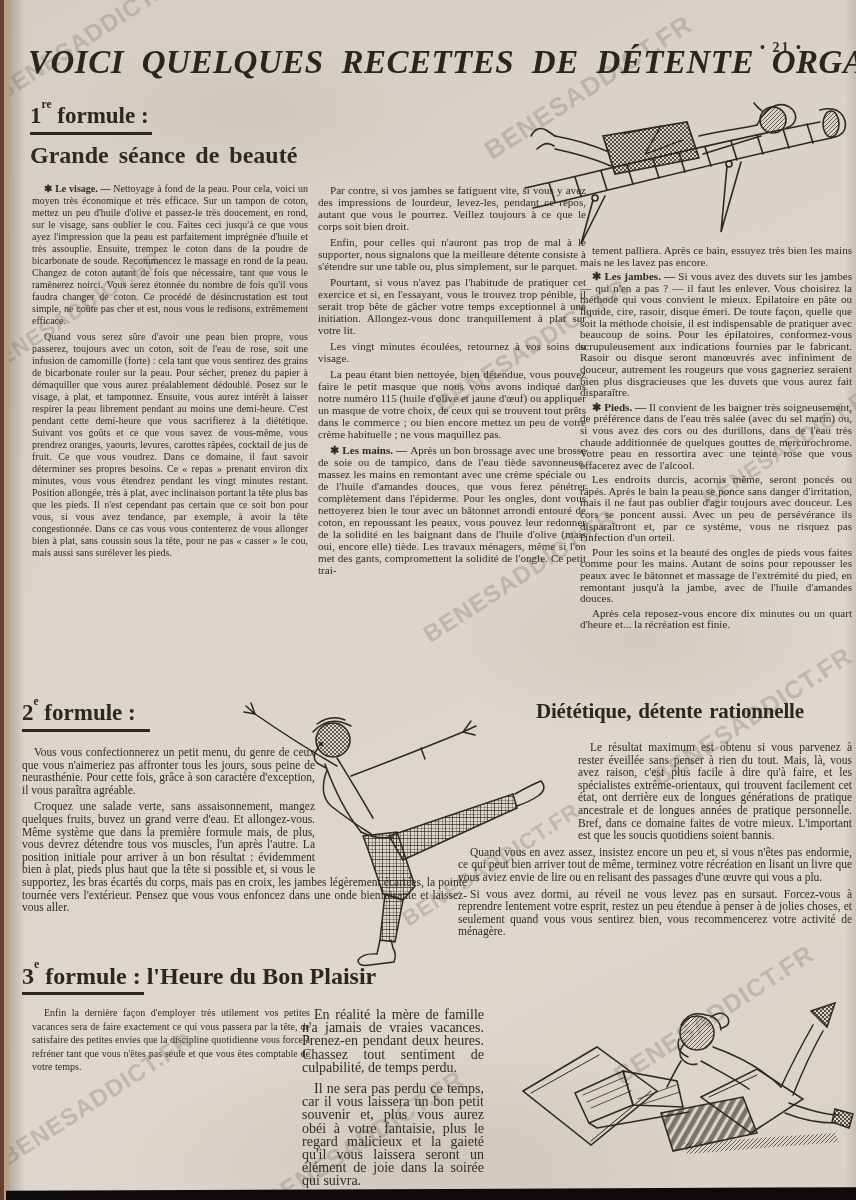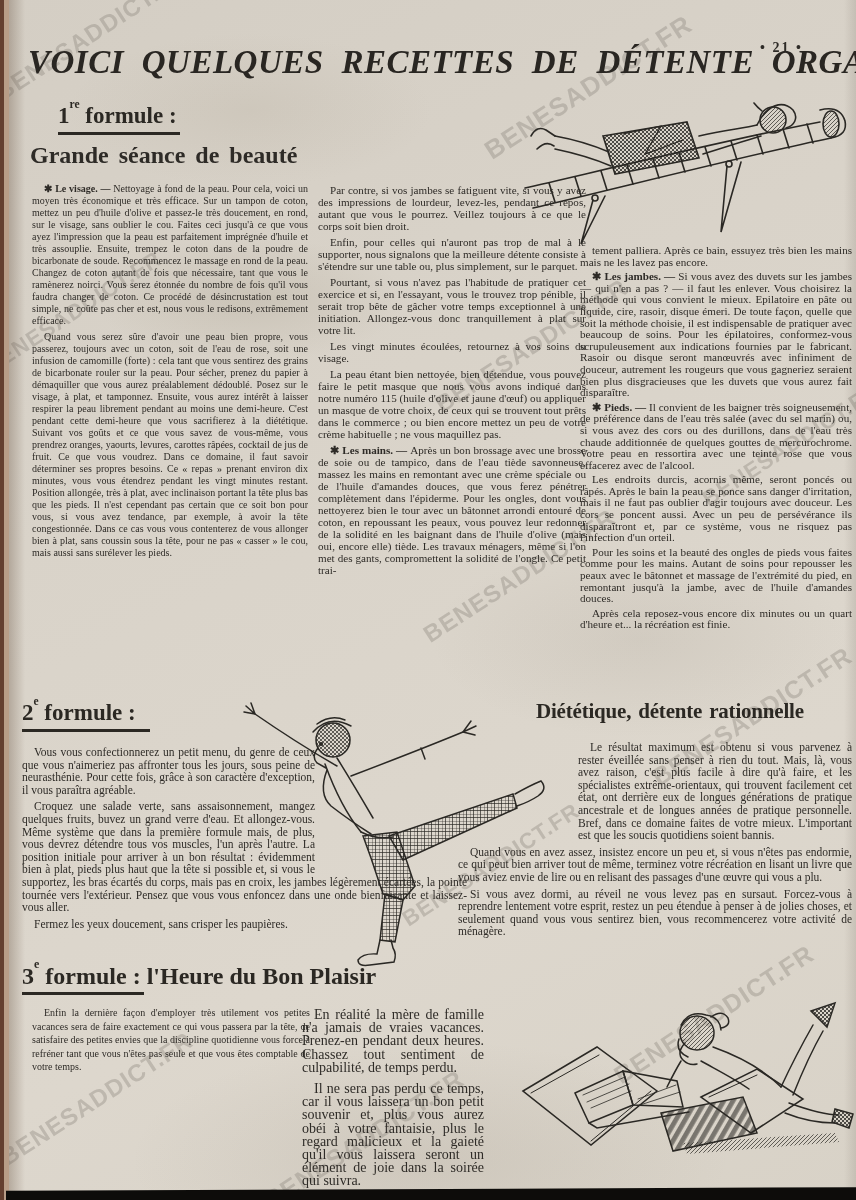--- a/index.html
+++ b/index.html
@@ -19,21 +19,21 @@
   .edge-right{position:absolute;right:0;top:0;width:12px;height:1200px;
         background:linear-gradient(to left,rgba(60,50,40,0.12),rgba(60,50,40,0));}
   .bottombar{position:absolute;left:6px;top:1189px;width:852px;height:13px;background:#0d0c0a;
         transform:rotate(-0.25deg);}
   .pageno{position:absolute;left:760px;top:40px;font-size:14px;font-weight:bold;letter-spacing:2px;}
   .title{position:absolute;left:28px;top:44px;width:812px;margin:0;
         font-size:33px;font-style:italic;font-weight:bold;white-space:nowrap;
         letter-spacing:0.5px;word-spacing:9px;color:#292622;}
   .h{position:absolute;font-weight:bold;color:#2b2823;margin:0;}
   .h sup{font-size:0.5em;position:relative;top:-0.55em;}
-  .s1h{left:30px;top:103px;font-size:23px;margin-left:28px;}
+  .s1h{left:30px;top:103px;font-size:23px;}
   .s1h::after{content:"";display:block;width:122px;height:2.5px;background:#2b2823;margin-top:3px;}
   .sub{position:absolute;left:30px;top:142px;font-size:24px;font-weight:bold;word-spacing:4px;}
   .s2h{left:22px;top:700px;font-size:23px;}
   .s2h::after{content:"";display:block;width:128px;height:2.5px;background:#2b2823;margin-top:3px;}
   .dh{left:536px;top:699px;font-size:21px;letter-spacing:-0.2px;word-spacing:2px;}
   .s3h{left:22px;top:963px;font-size:24px;}
   .s3h::after{content:"";display:block;width:122px;height:2.5px;background:#2b2823;margin-top:2px;}
   .col{position:absolute;text-align:justify;}
   .bp{margin:0 0 4px 0;text-indent:12px;}
   .ld{font-weight:bold;}
@@ -99,21 +99,20 @@
     <p class="bp"><span>Les endroits durcis, acornis même, seront poncés ou râpés. Après le bain la peau se ponce sans danger d'irritation, mais il ne faut pas oublier d'agir toujours avec douceur. Les cors se poncent aussi. Avec un peu de persévérance ils disparaîtront et, par ce système, vous ne risquez pas l'infection d'un orteil.</span></p>
     <p class="bp"><span>Pour les soins et la beauté des ongles de pieds vous faites comme pour les mains. Autant de soins pour repousser les peaux avec le bâtonnet et massage de l'extrémité du pied, en remontant jusqu'à la jambe, avec de l'huile d'amandes douces.</span></p>
     <p class="bp"><span>Après cela reposez-vous encore dix minutes ou un quart d'heure et... la récréation est finie.</span></p>
   </div>
 
   <h2 class="h s2h"><span>2</span><sup>e</sup><span> formule :</span></h2>
   <div class="col s2t">
     <div class="s2spacer"></div>
     <p class="bp"><span>Vous vous confectionnerez un petit menu, du genre de ceux que vous n'aimeriez pas affronter tous les jours, sous peine de neurasthénie. Pour cette fois, grâce à son caractère d'exception, il vous paraîtra agréable.</span></p>
     <p class="bp"><span>Croquez une salade verte, sans assaisonnement, mangez quelques fruits, buvez un grand verre d'eau. Et allongez-vous. Même système que dans la première formule mais, de plus, vous devrez détendre tous vos muscles, l'un après l'autre. La position initiale pour arriver à un bon résultat : évidemment bien à plat, pieds plus haut que la tête si possible et, si vous le supportez, les bras écartés du corps, mais pas en croix, les jambes légèrement écartées, la pointe tournée vers l'extérieur. Pensez que vous vous enfoncez dans une onde bienfaisante et laissez-vous aller.</span></p>
-    <p class="bp"><span>Fermez les yeux doucement, sans crisper les paupières.</span></p>
   </div>
 
   <h2 class="h dh">Diététique, détente rationnelle</h2>
   <div class="col dt">
     <p class="bp p-first"><span>Le résultat maximum est obtenu si vous parvenez à rester éveillée sans penser à rien du tout. Mais, là, vous avez raison, c'est plus facile à dire qu'à faire, et les spécialistes extrême-orientaux, qui trouvent facilement cet état, ont derrière eux de longues générations de pratique ancestrale et de longues années de pratique personnelle. Bref, dans ce domaine faites de votre mieux. L'important est que les soucis quotidiens soient bannis.</span></p>
     <p class="bp"><span>Quand vous en avez assez, insistez encore un peu et, si vous n'êtes pas endormie, ce qui peut bien arriver tout de même, terminez votre récréation en lisant un livre que vous aviez envie de lire ou en relisant des passages d'une œuvre qui vous a plu.</span></p>
     <p class="bp"><span>Si vous avez dormi, au réveil ne vous levez pas en sursaut. Forcez-vous à reprendre lentement votre esprit, restez un peu étendue à penser à de jolies choses, et seulement quand vous vous sentirez bien, vous recommencerez votre activité de ménagère.</span></p>
   </div>
 
   <h2 class="h s3h"><span>3</span><sup>e</sup><span> formule : l'Heure du Bon Plaisir</span></h2>

